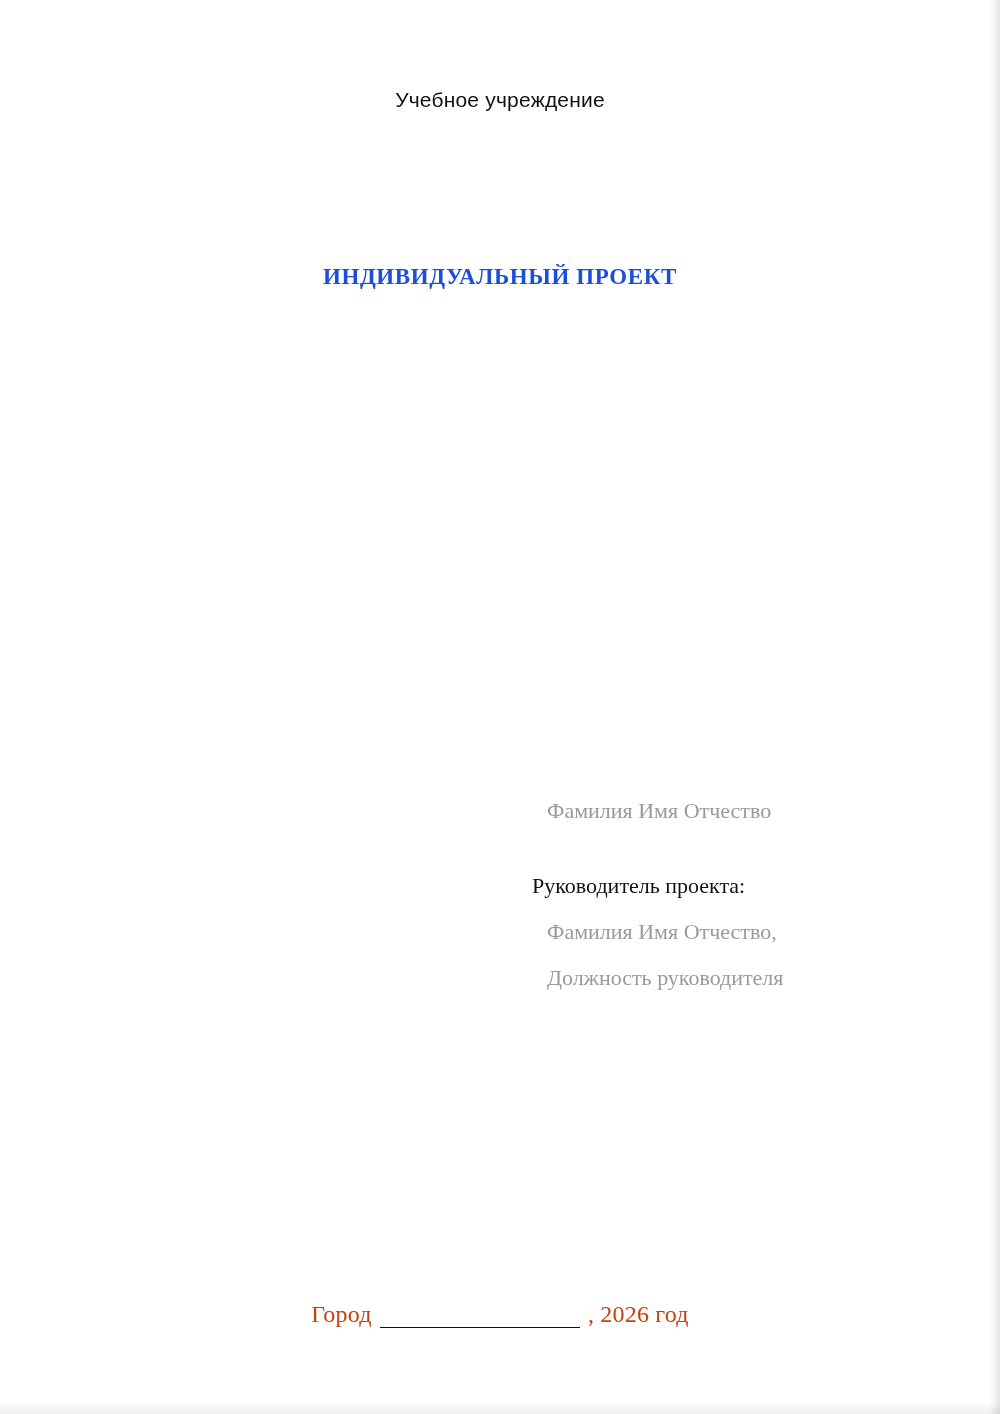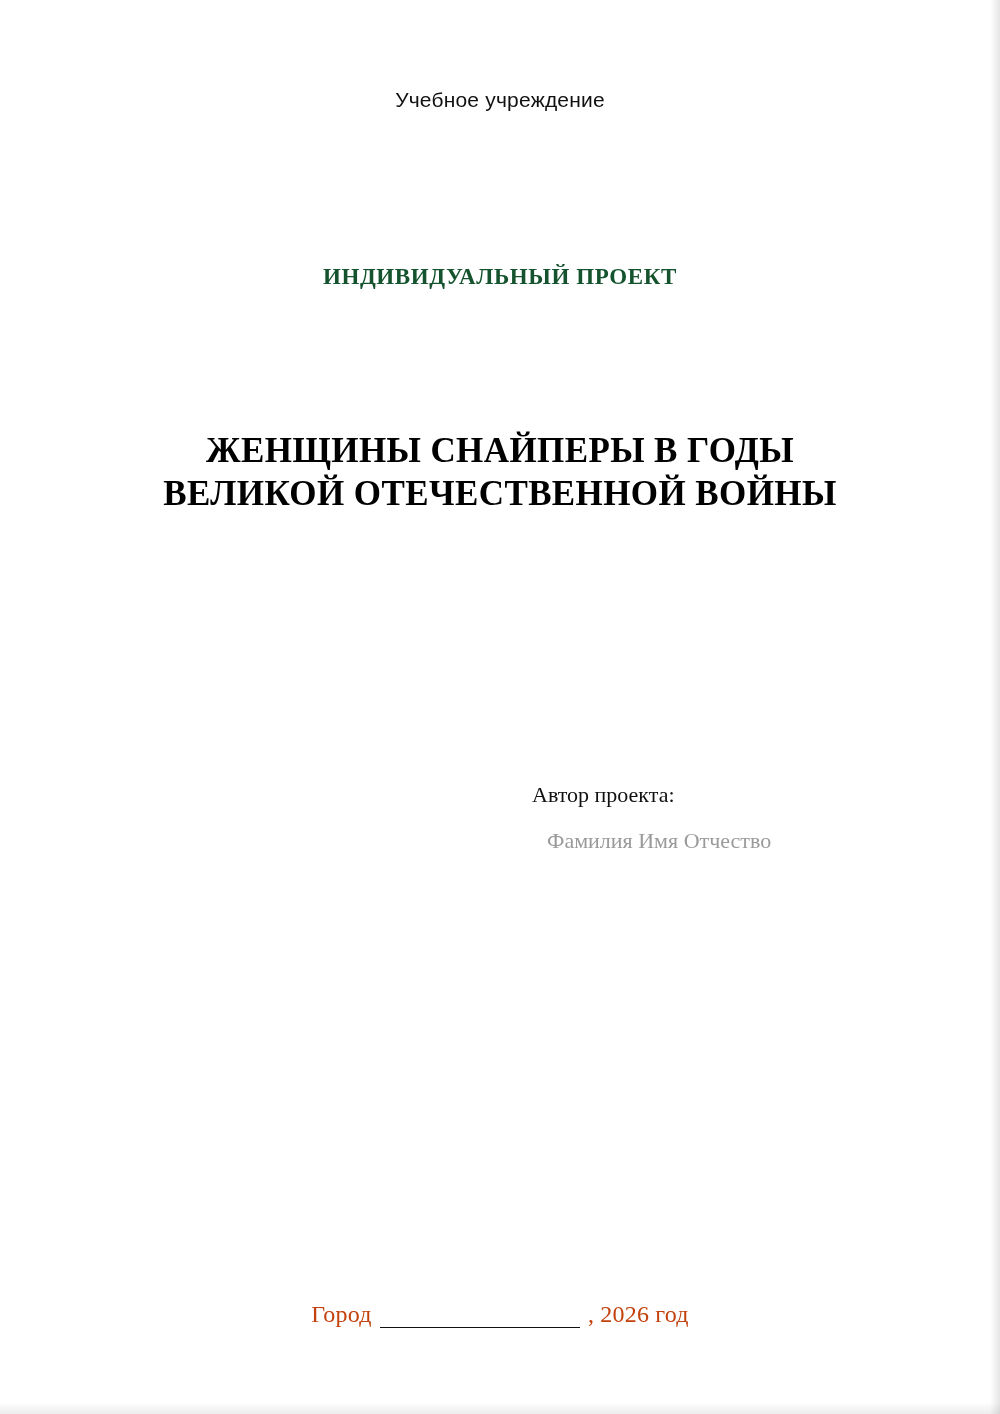--- a/index.html
+++ b/index.html
@@ -60,21 +60,21 @@
 
   .doc-type {
     position: absolute;
     top: 264px;
     left: 0;
     width: 100%;
     text-align: center;
     font-weight: bold;
     font-size: 23px;
     letter-spacing: 0.6px;
-    color: #14532d;
+    color: #1d4ed8;
   }
 
   .title {
     position: absolute;
     top: 430px;
     left: 120px;
     width: 760px;
     text-align: center;
     font-weight: bold;
     font-size: 35px;
@@ -134,29 +134,32 @@
 </style>
 </head>
 <body>
 
 <div class="page">
 
   <div class="institution">Учебное учреждение</div>
 
   <div class="doc-type">ИНДИВИДУАЛЬНЫЙ ПРОЕКТ</div>
 
-  <div class="title">ЖЕНЩИНЫ СНАЙПЕРЫ В ГОДЫ ВЕЛИКОЙ ОТЕЧЕСТВЕННОЙ ВОЙНЫ</div>
 
   <div class="signature-block">
 
     <div class="sig-group">
-      <p class="sig-label">Автор проекта:</p>
       <p class="sig-value">Фамилия Имя Отчество</p>
     </div>
 
+    <div class="sig-group">
+      <p class="sig-label">Руководитель проекта:</p>
+      <p class="sig-value">Фамилия Имя Отчество,</p>
+      <p class="sig-value">Должность руководителя</p>
+    </div>
 
   </div>
 
   <div class="footer">
     <span>Город</span>
     <span class="blank-line"></span>
     <span>, 2026 год</span>
   </div>
 
 </div>

